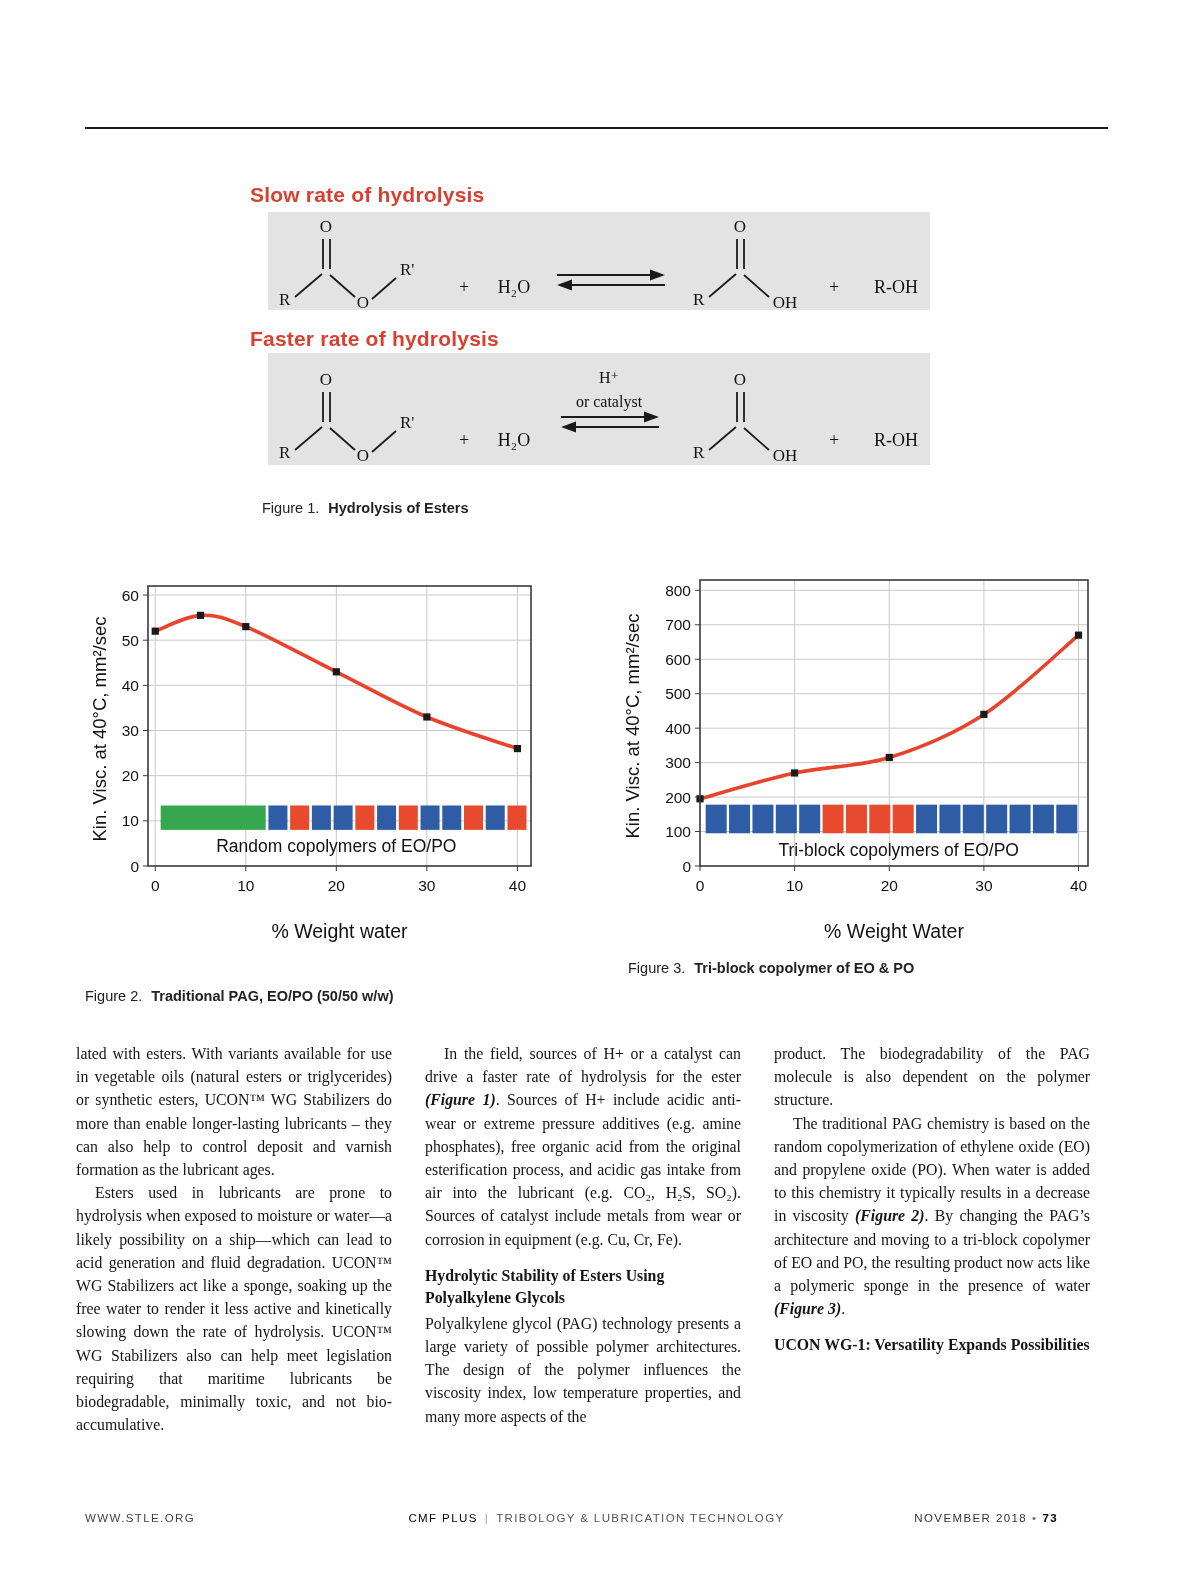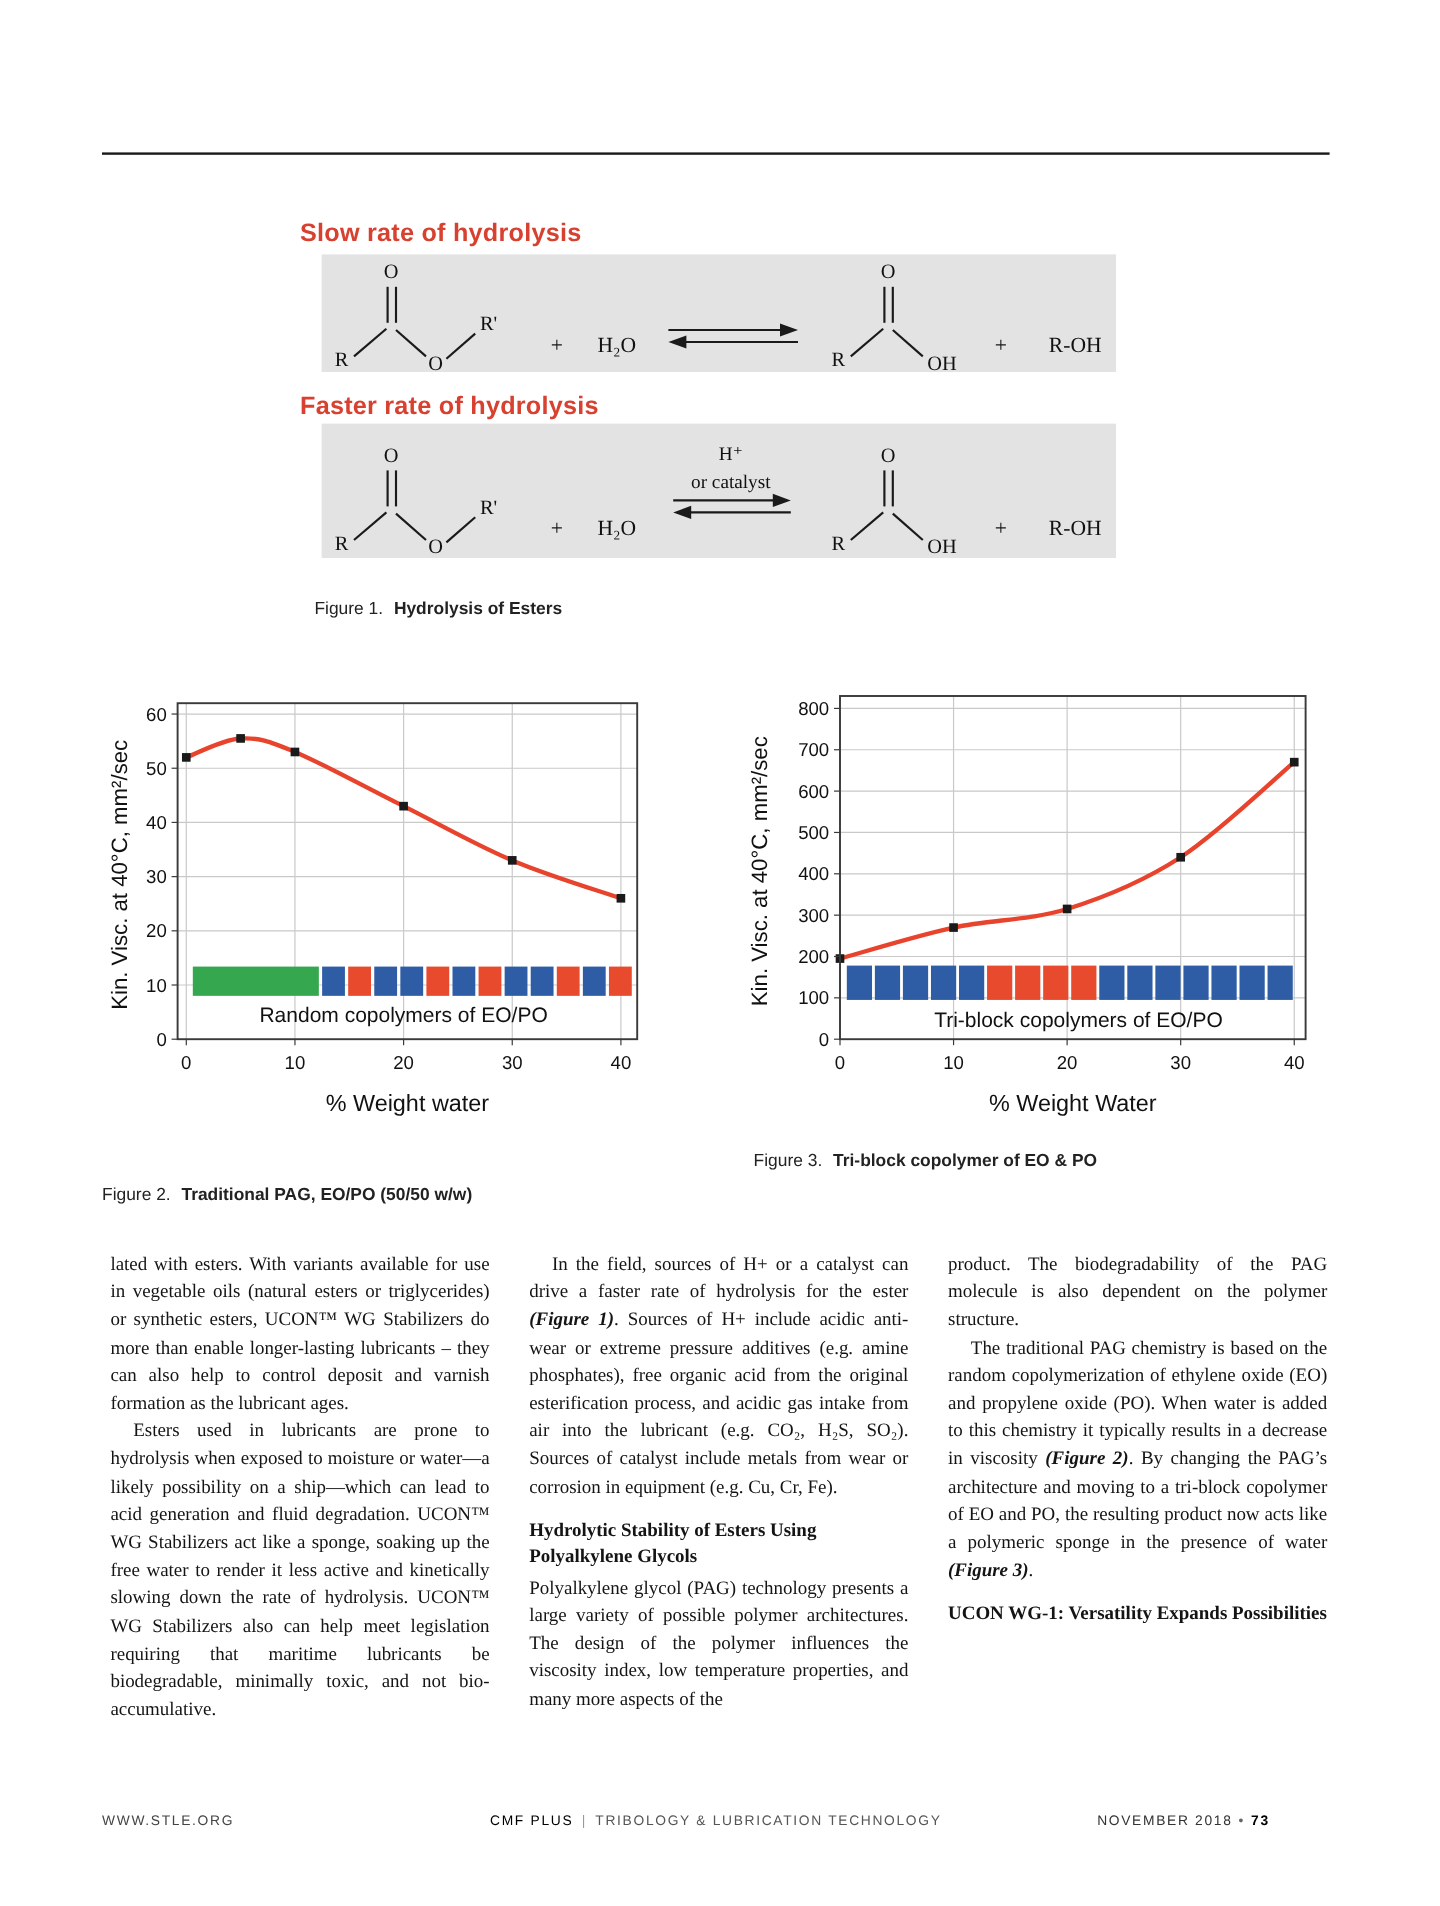--- a/index.html
+++ b/index.html
@@ -37,26 +37,26 @@
   .ylab { position:relative; width:30px; }
   .chart-fig2 .ylab { height:326px; }
   .chart-fig3 .ylab { height:332px; }
   .ylab span { position:absolute; left:50%; top:47%; transform:translate(-50%,-50%) rotate(-90deg); white-space:nowrap;
                font-size:18.5px; color:#111; font-family:"Liberation Sans","DejaVu Sans",sans-serif; }
   .chart-col { display:flex; flex-direction:column; }
   .chart svg { overflow:visible; display:block; }
   .grid  { stroke:#c9c9c9; stroke-width:1; }
   .tick  { font-family:"Liberation Sans",sans-serif; font-size:15.5px; fill:#111; }
   .annot { font-family:"Liberation Sans",sans-serif; font-size:17.5px; fill:#111; }
-  .xlab  { text-align:center; font-size:19.5px; color:#111; margin-top:7px; }
+  .xlab  { text-align:center; font-size:19.5px; color:#111; margin-top:18px; }
   .xlab2 { margin-left:33px; width:383px; }
   .xlab3 { margin-left:52px; width:388px; }
 
   
-  .article { position:absolute; left:92px; top:1042px; width:1014px; display:flex; gap:33px;
+  .article { position:absolute; left:76px; top:1042px; width:1014px; display:flex; gap:33px;
              font-family:"Liberation Serif","DejaVu Serif",serif; font-size:15.8px; line-height:23.2px; color:#141414; }
   .col { flex:1; min-width:0; }
   .col p { text-align:justify; margin:0; }
   .col p.indent { text-indent:19px; }
   .col h3 { font-size:15.8px; font-weight:bold; margin:14px 0 3px 0; line-height:22px; }
   .seg-bi { font-weight:bold; font-style:italic; }
 
   
   .footer { position:absolute; left:85px; top:1512px; width:1023px; display:flex; align-items:baseline;
             font-size:11.5px; letter-spacing:1.4px; color:#3f3f3f; }

